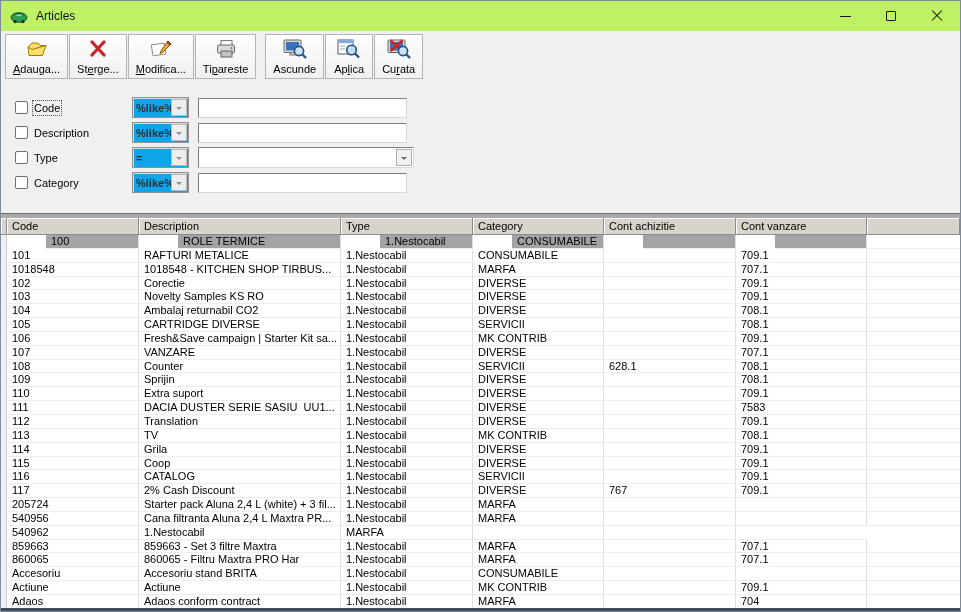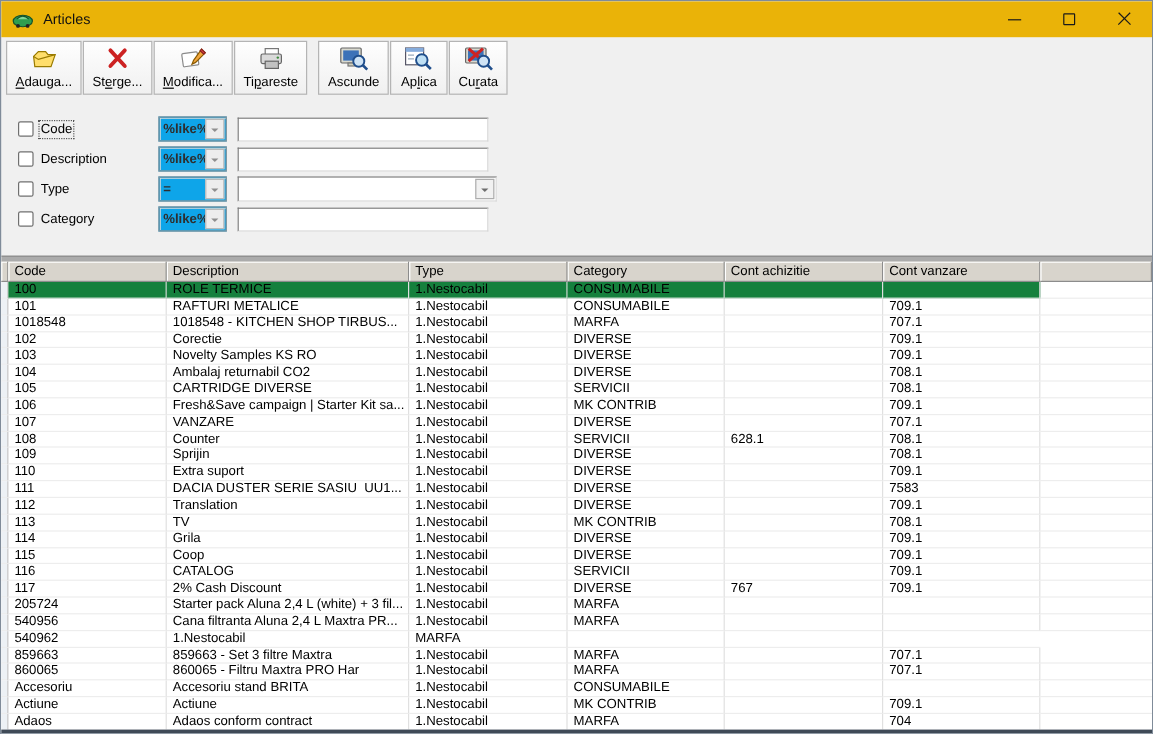--- a/index.html
+++ b/index.html
@@ -2,21 +2,21 @@
 <html><head>
 <meta charset="utf-8">
 <style>
   * { margin:0; padding:0; box-sizing:border-box; }
   body { background:#cfd6dd; font-family:"Liberation Sans", sans-serif; }
   .window{
     width:961px;height:612px;position:relative;overflow:hidden;
     background:#F0F0F0;border:1px solid #7F8B99;
   }
   
-  .titlebar{height:30px;background:#eab308;display:flex;align-items:center;}
+  .titlebar{height:30px;background:#bef264;display:flex;align-items:center;}
   .app-icon{margin-left:9px;display:flex;align-items:center;}
   .title{margin-left:8px;font-size:12px;color:#111;}
   .controls{margin-left:auto;display:flex;height:100%;}
   .ctrl{width:46px;height:100%;display:flex;align-items:center;justify-content:center;cursor:default;}
   .min-glyph{width:11px;height:1px;background:#1a1a1a;}
   .max-glyph{width:10px;height:10px;border:1px solid #1a1a1a;border-radius:1px;}
   .close-glyph{position:relative;width:12px;height:12px;}
   .close-glyph::before,.close-glyph::after{
     content:"";position:absolute;left:-1px;top:5px;width:14px;height:1.4px;background:#1a1a1a;
   }
@@ -75,21 +75,21 @@
   }
   .h-cell.gutter{padding:0;}
   .grid-body{flex:1;overflow:hidden;}
   .grid-row{display:grid;grid-template-columns:var(--cols);height:13.85px;}
   .cell{
     border-right:1px solid #E0E0E0;border-bottom:1px solid #EDEDED;
     font-size:11px;line-height:12.5px;padding-left:5px;white-space:pre;overflow:hidden;color:#000;
   }
   .cell.gutter{background:#EDF1F5;border-right:1px solid #C8C8C8;padding:0;}
   .cell.filler{border-right:none;}
-  .grid-row.selected .cell:not(.gutter):not(.filler){background:#15803d;}
+  .grid-row.selected .cell:not(.gutter):not(.filler){background:#a3a3a3;margin-left:39px;}
   .bottom-edge{position:absolute;left:0;right:0;bottom:0;height:3px;background:#3F4A57;}
 </style>
 </head>
 <body>
 
 <div class="window">
 
   <div class="titlebar">
     <span class="app-icon">
       <svg width="18" height="15" viewBox="0 0 18 15">

